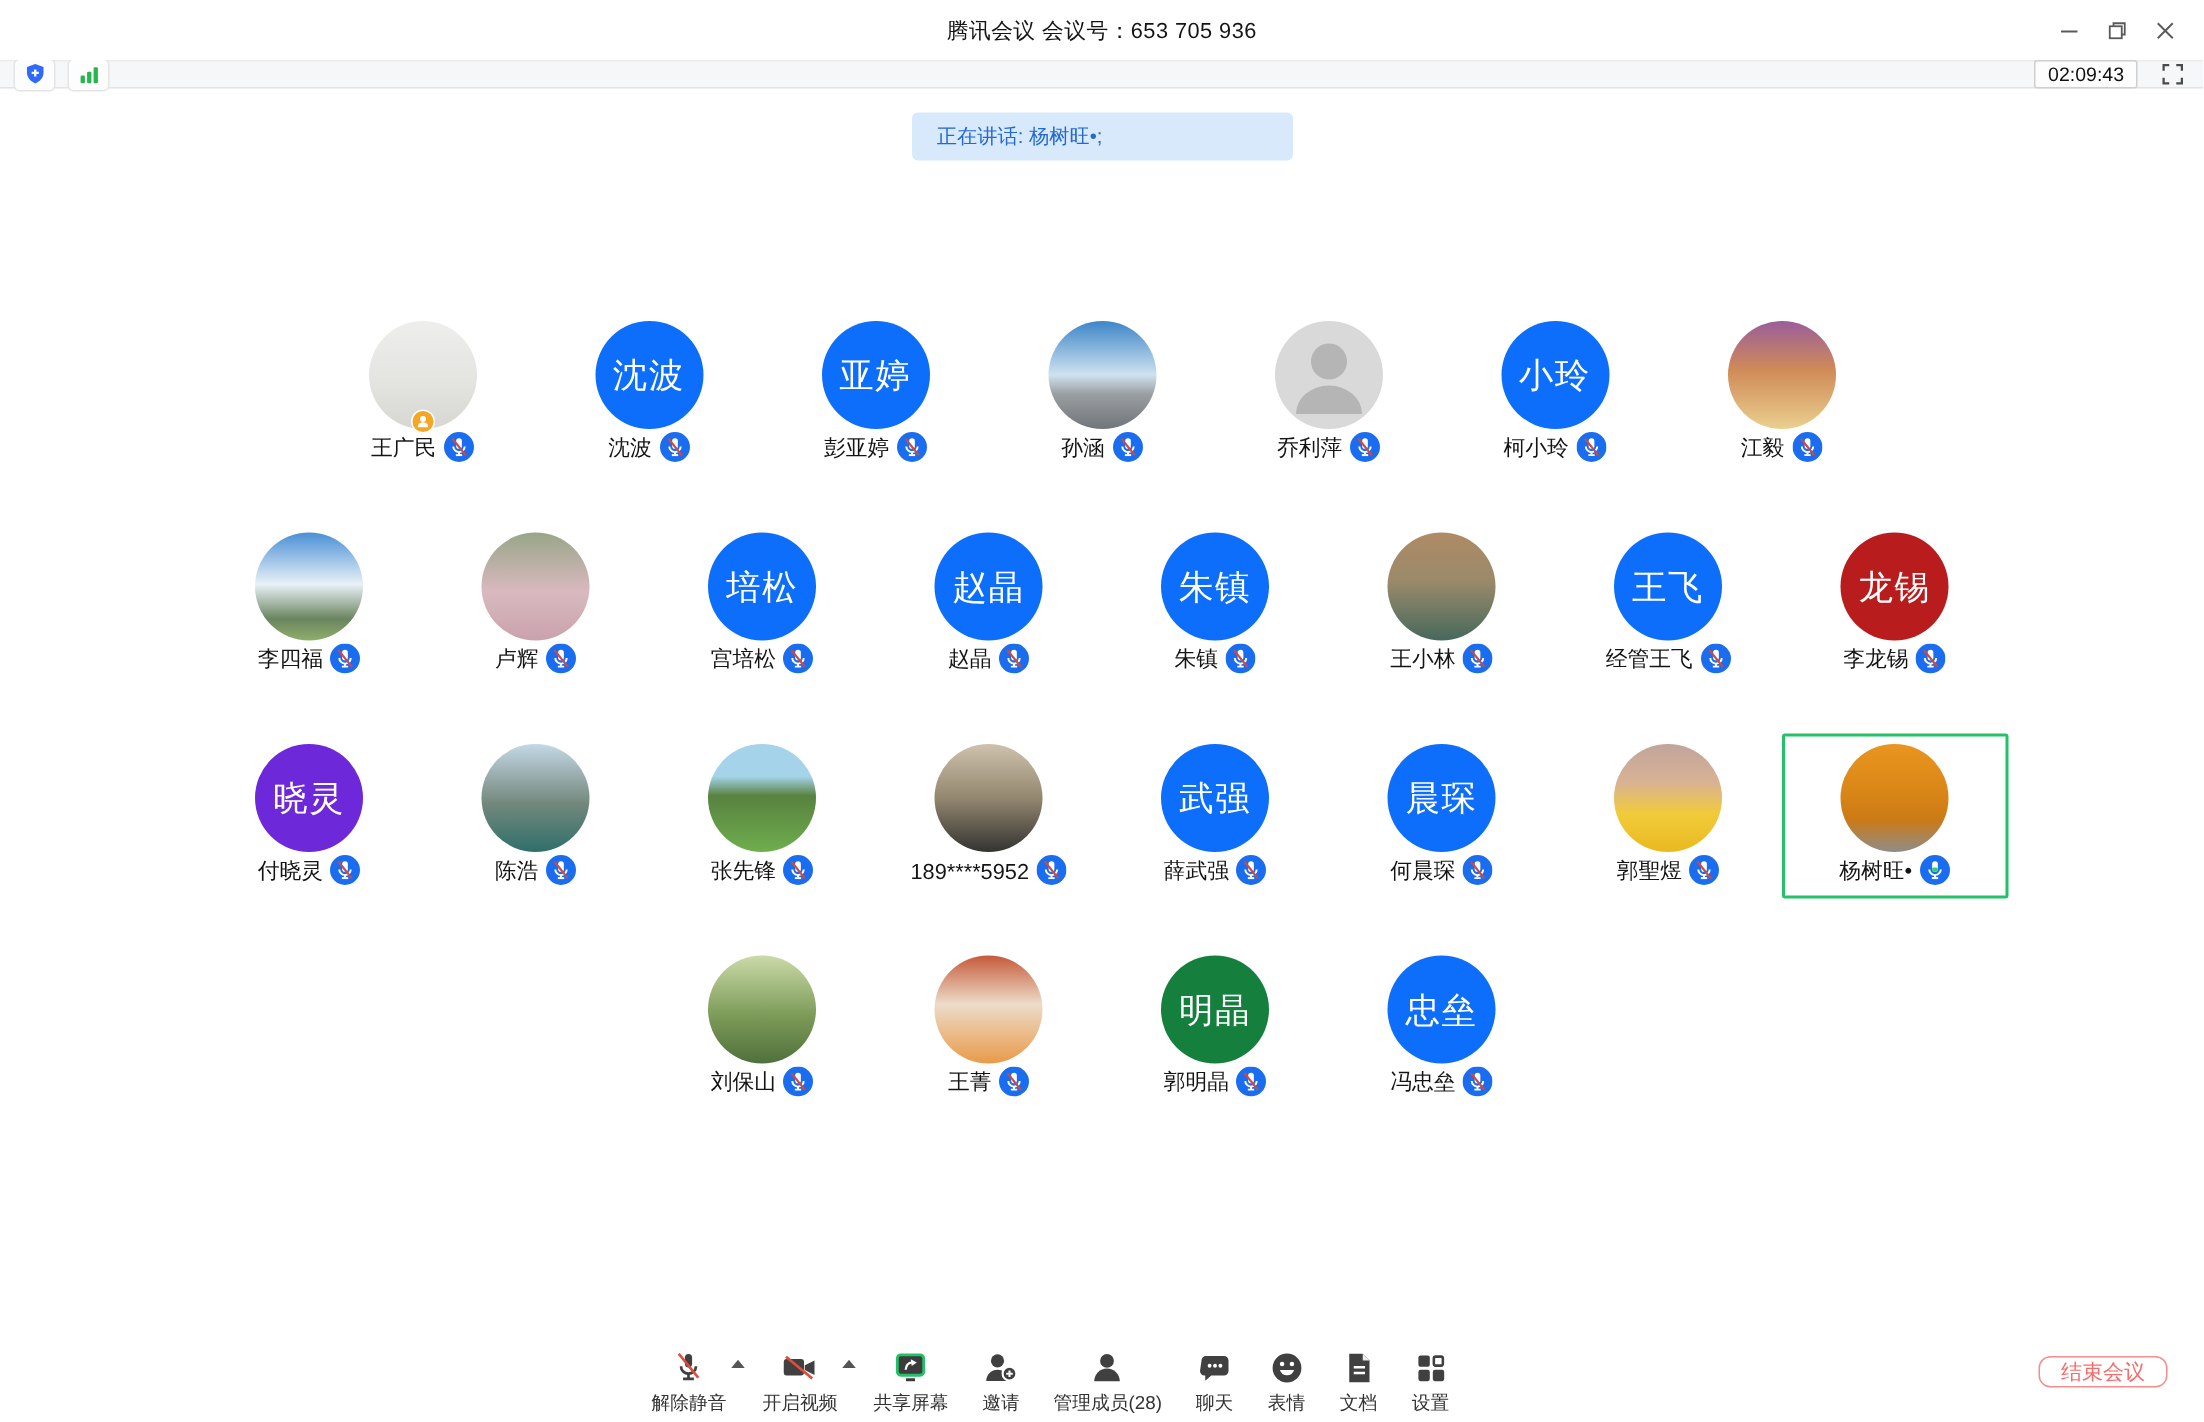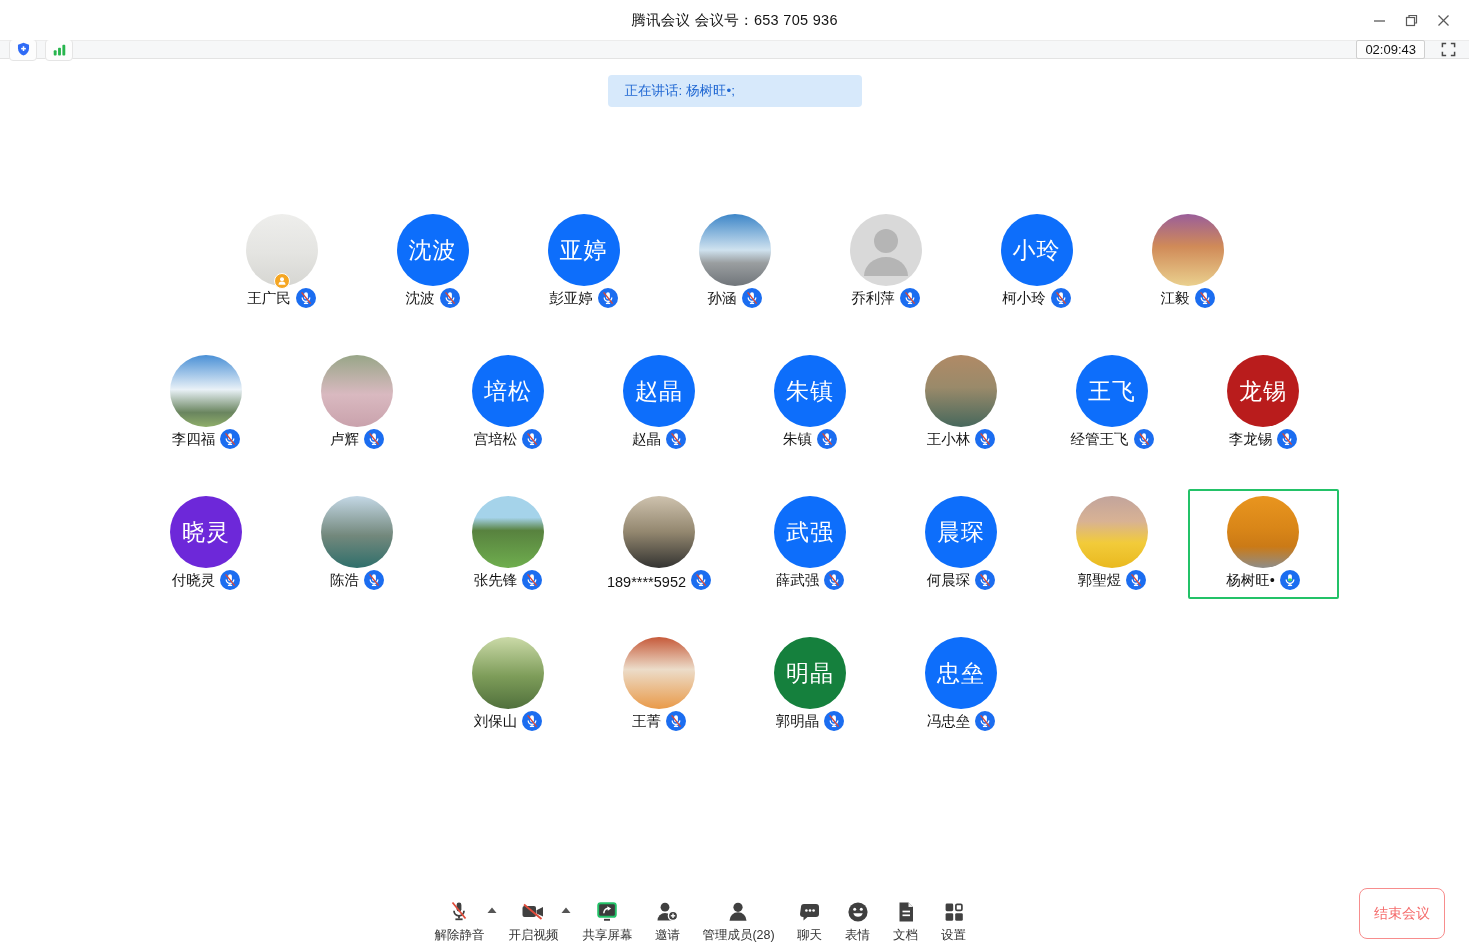--- a/index.html
+++ b/index.html
@@ -41,21 +41,21 @@
   .pname { font-size:14.5px; color:#141414; white-space:nowrap; }
   .mic { width:20px; height:20px; display:block; }
 
   
   .toolbar { position:absolute; left:0; right:0; bottom:0; height:56px; background:#fff; }
   .tb-items { position:absolute; left:0; right:0; bottom:4px; display:flex; justify-content:center; align-items:flex-end; padding-right:96px;padding-left:28px; }
   .tb-item { display:flex; flex-direction:column; align-items:center; gap:2px; padding:0 11px; cursor:pointer; }
   .tb-item svg { display:block; }
   .tb-label { font-size:12.5px; color:#333; white-space:nowrap; }
   .tb-arrow { margin:0 0 26px -8px; cursor:pointer; }
-  .end-btn { position:absolute; right:24px; bottom:9px; height:51px; padding:0 14px; background:#fff; color:#f56c6c; border:1px solid #f78d8d; border-radius:8px; font-size:14px; cursor:pointer; font-family:inherit; }
+  .end-btn { position:absolute; right:24px; bottom:23px; height:21px; padding:0 14px; background:#fff; color:#f56c6c; border:1px solid #f78d8d; border-radius:8px; font-size:14px; cursor:pointer; font-family:inherit; }
 </style>
 </head>
 <body>
 
 <div class="app">
 
   <div class="titlebar">
     <div class="title">腾讯会议 会议号：653 705 936</div>
     <div class="win-controls">
       <div class="win-btn">

